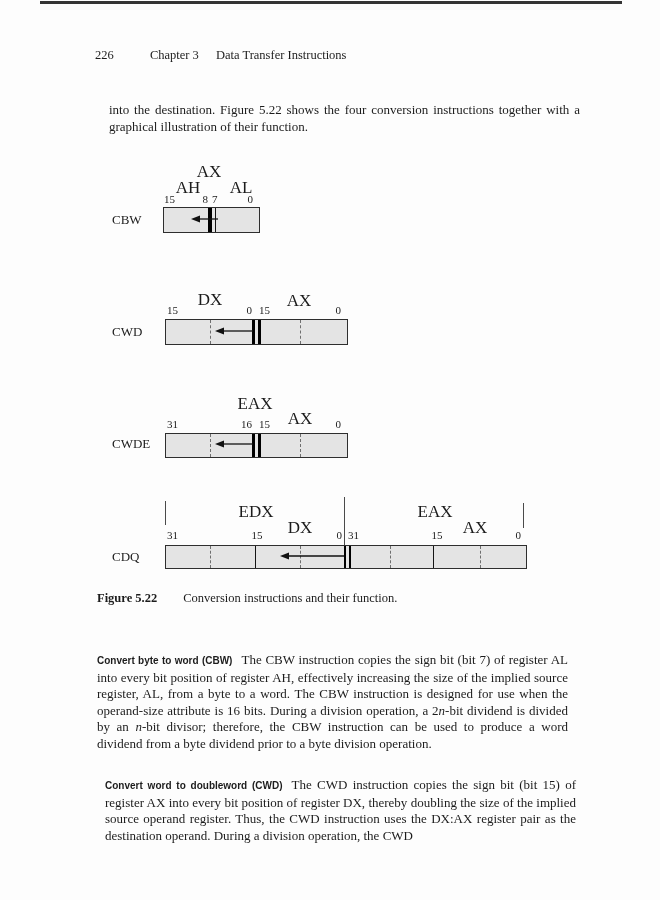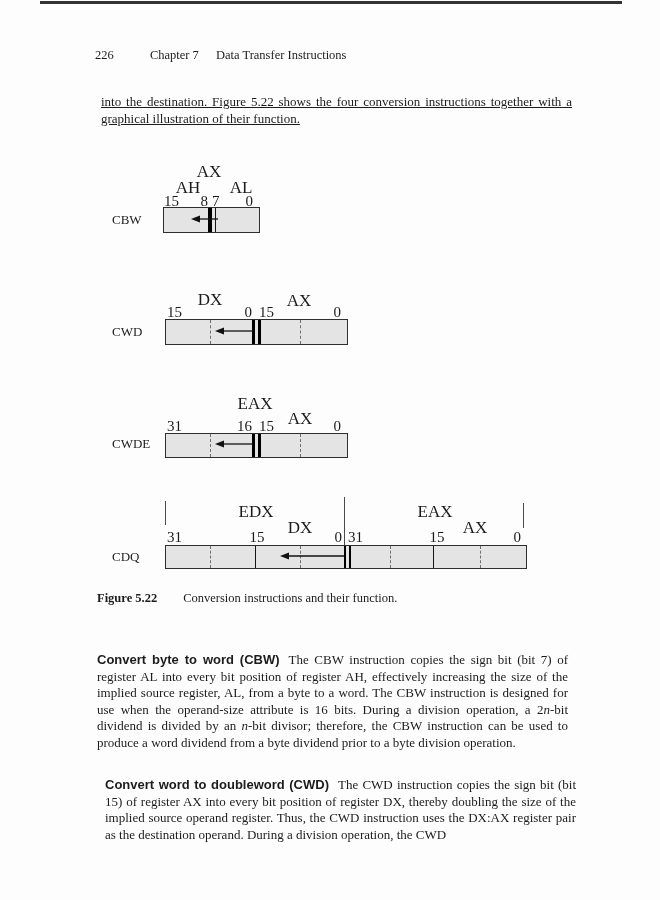--- a/index.html
+++ b/index.html
@@ -3,52 +3,52 @@
 <meta charset="utf-8">
 <style>
   html,body{margin:0;padding:0;background:#ffffff;}
   .page{position:relative;width:660px;height:900px;background:#fdfdfd;overflow:hidden;
         font-family:"Liberation Serif",serif;color:#1c1c1c;}
   .abs{position:absolute;}
   .hdr{font-size:12.5px;white-space:nowrap;}
   .intro{left:97px;top:90px;width:471px;font-size:13px;line-height:16.6px;text-align:justify;}
   .scanline{left:40px;top:1px;width:582px;height:2.5px;background:#343434;}
   .reg-label{font-size:17px;white-space:nowrap;}
-  .bit{font-size:15px;white-space:nowrap;}
+  .bit{font-size:11px;white-space:nowrap;}
   .mnemonic{font-size:13px;white-space:nowrap;}
   .center{transform:translateX(-50%);}
   .rightal{transform:translateX(-100%);}
   .regbox{position:absolute;background:#e4e4e4;border:1px solid #2e2e2e;}
   .vline{position:absolute;top:0;bottom:0;}
   .dashline{width:0;border-left:1px dashed #6e6e6e;}
   .solidline{background:#151515;}
   .thickline{background:#000;}
   .tick{position:absolute;width:1px;background:#4a4a4a;}
   .caption{left:97px;top:591px;font-size:12.5px;white-space:nowrap;}
   .caption-label{font-weight:bold;margin-right:26px;}
   .bodypar{position:absolute;left:97px;width:471px;font-size:13px;line-height:16.6px;
            text-align:justify;}
-  .par-heading{font-family:"Liberation Sans",sans-serif;font-weight:bold;font-size:13px;
+  .par-heading{font-family:"Liberation Sans",sans-serif;font-weight:bold;font-size:10px;
                margin-right:9px;}
   svg.arrow{position:absolute;display:block;}
 </style>
 </head>
 <body>
 
 <div class="page">
 
   <div class="abs scanline"></div>
 
   <div class="abs hdr" style="left:95px;top:48px;">
     <span style="margin-right:33px;text-align:right;">226</span>
-    <span style="margin-right:14px;">Chapter 7</span>
+    <span style="margin-right:14px;">Chapter 3</span>
     <span>Data Transfer Instructions</span>
   </div>
 
-  <p class="abs intro" style="margin:4px;text-decoration:underline;">into the destination.  Figure 5.22 shows the four conversion instructions together with a graphical illustration of their function.</p>
+  <p class="abs intro" style="margin:12px;">into the destination.  Figure 5.22 shows the four conversion instructions together with a graphical illustration of their function.</p>
 
   <div>
 
     <span class="abs reg-label center" style="left:209px;top:162px;">AX</span>
     <span class="abs reg-label center" style="left:188px;top:178px;">AH</span>
     <span class="abs reg-label center" style="left:241px;top:178px;">AL</span>
     <span class="abs bit" style="left:164px;top:193px;">15</span>
     <span class="abs bit rightal" style="left:208px;top:193px;">8</span>
     <span class="abs bit" style="left:212px;top:193px;">7</span>
     <span class="abs bit rightal" style="left:253px;top:193px;">0</span>

